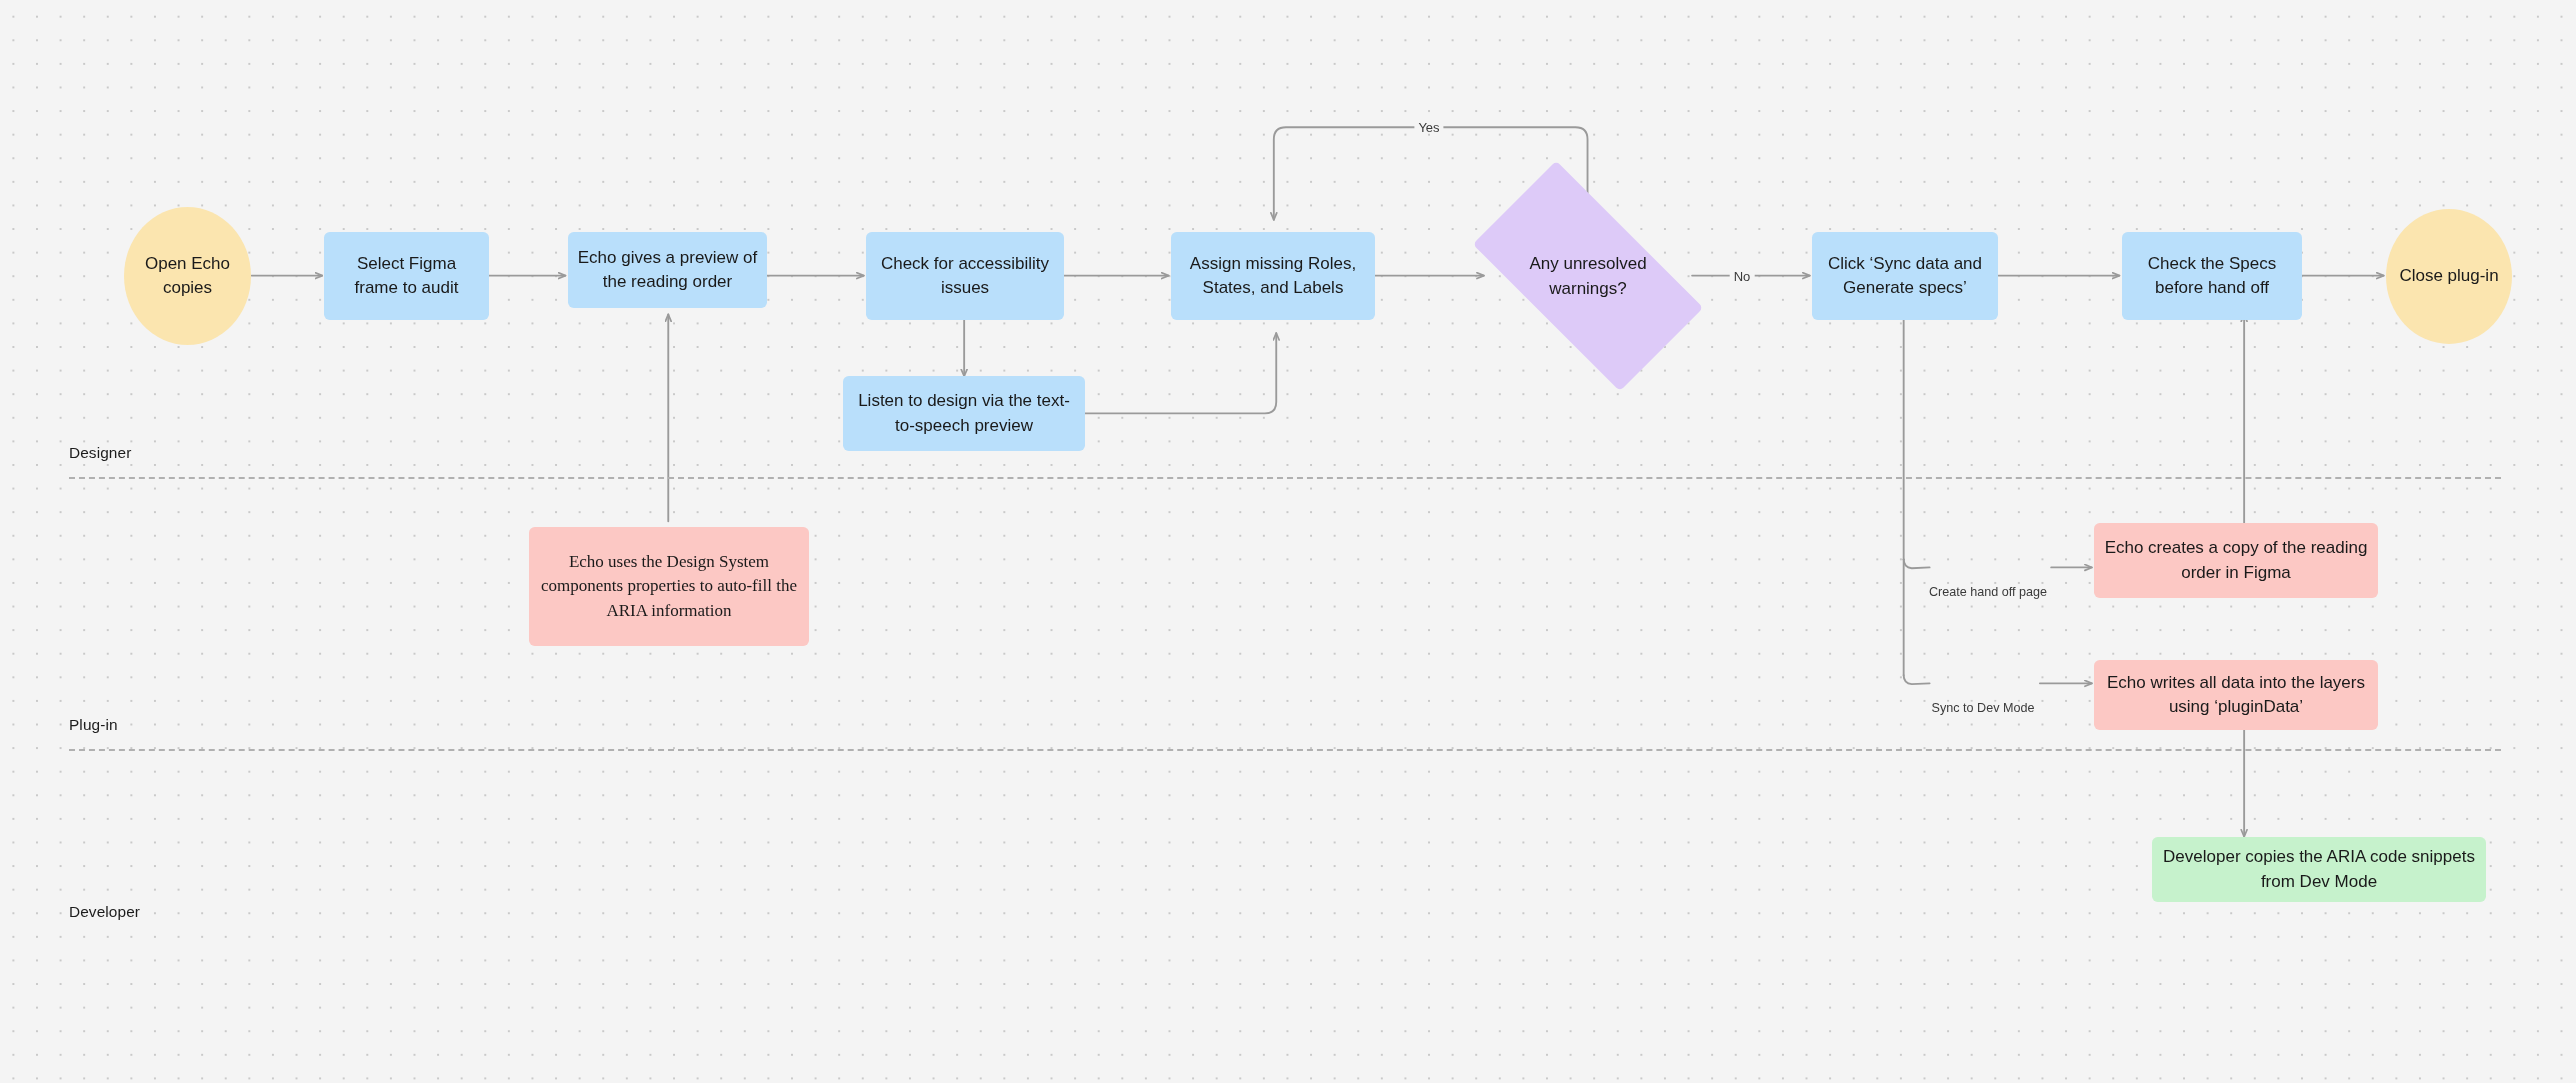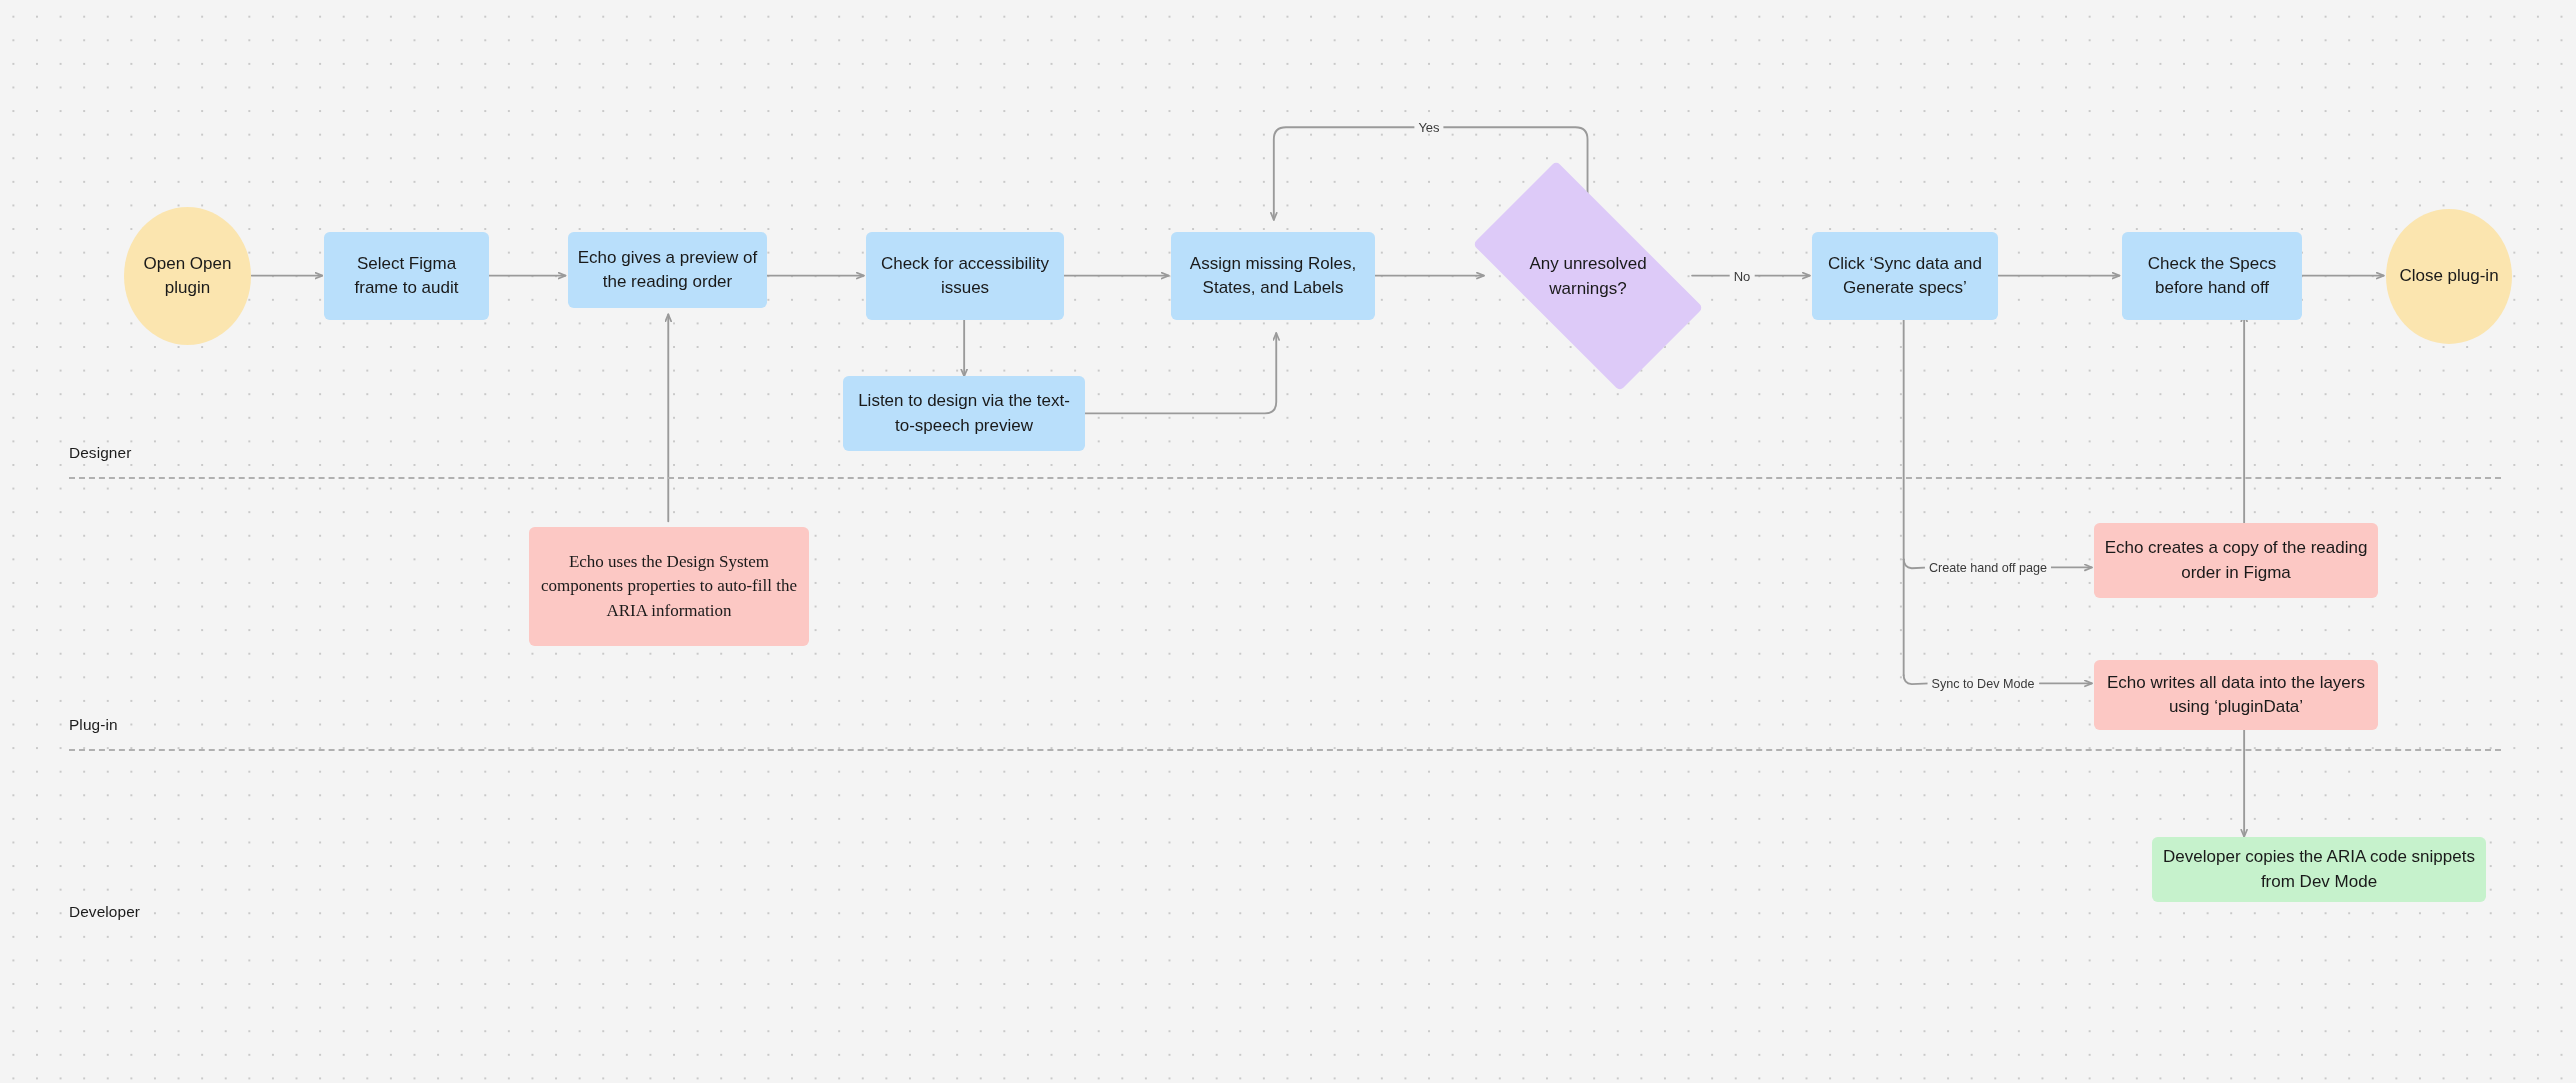--- a/index.html
+++ b/index.html
@@ -88,21 +88,21 @@
   .edge-label {
     position: absolute;
     font-size: 13px;
     color: #3a3a3a;
     background: #f4f4f4;
     padding: 0 4px;
     white-space: nowrap;
     line-height: 1;
     transform: translate(-50%, -50%);
   }
-  .edge-label.small { font-size: 12.6px; }
+  .edge-label.small { font-size: 12.6px; margin-top: 24px; }
 </style>
 </head>
 <body>
 
 <div id="canvas">
 
   <svg id="wires" viewBox="0 0 3177 1336" xmlns="http://www.w3.org/2000/svg">
     <defs>
       <marker id="ah" markerWidth="11" markerHeight="11" refX="9.4" refY="4.6" orient="auto" markerUnits="userSpaceOnUse">
         <path d="M1,1 L9.6,4.6 L1,8.2" fill="none" stroke="#9a9a9a" stroke-width="2.1" stroke-linecap="round" stroke-linejoin="round"></path>
@@ -143,21 +143,21 @@
   </svg>
 
   <div class="lane-divider" style="left:69px; top:477px; width:2432px;"></div>
   <div class="lane-divider" style="left:69px; top:749px; width:2432px;"></div>
 
   <div class="lane-label" style="left:69px; top:444px;">Designer</div>
   <div class="lane-label" style="left:69px; top:716px;">Plug-in</div>
   <div class="lane-label" style="left:69px; top:903px;">Developer</div>
 
   <div class="node node-terminal" style="left:124px; top:207px; width:127px; height:138px;">
-    <span class="txt">Open Open plugin</span>
+    <span class="txt">Open Echo copies</span>
   </div>
 
   <div class="node node-rect node-process" style="left:324px; top:232px; width:165px; height:88px;">
     <span class="txt">Select Figma frame to audit</span>
   </div>
 
   <div class="node node-rect node-process" style="left:568px; top:232px; width:199px; height:76px;">
     <span class="txt">Echo gives a preview of the reading order</span>
   </div>
 

